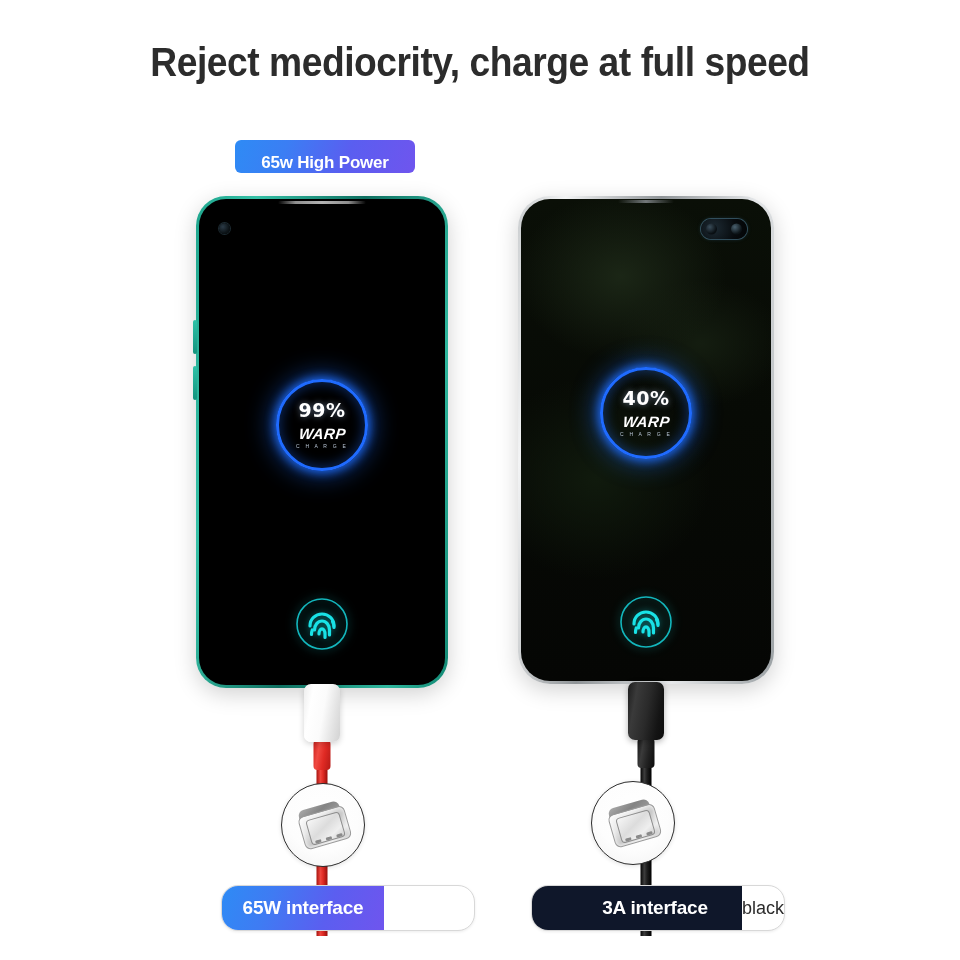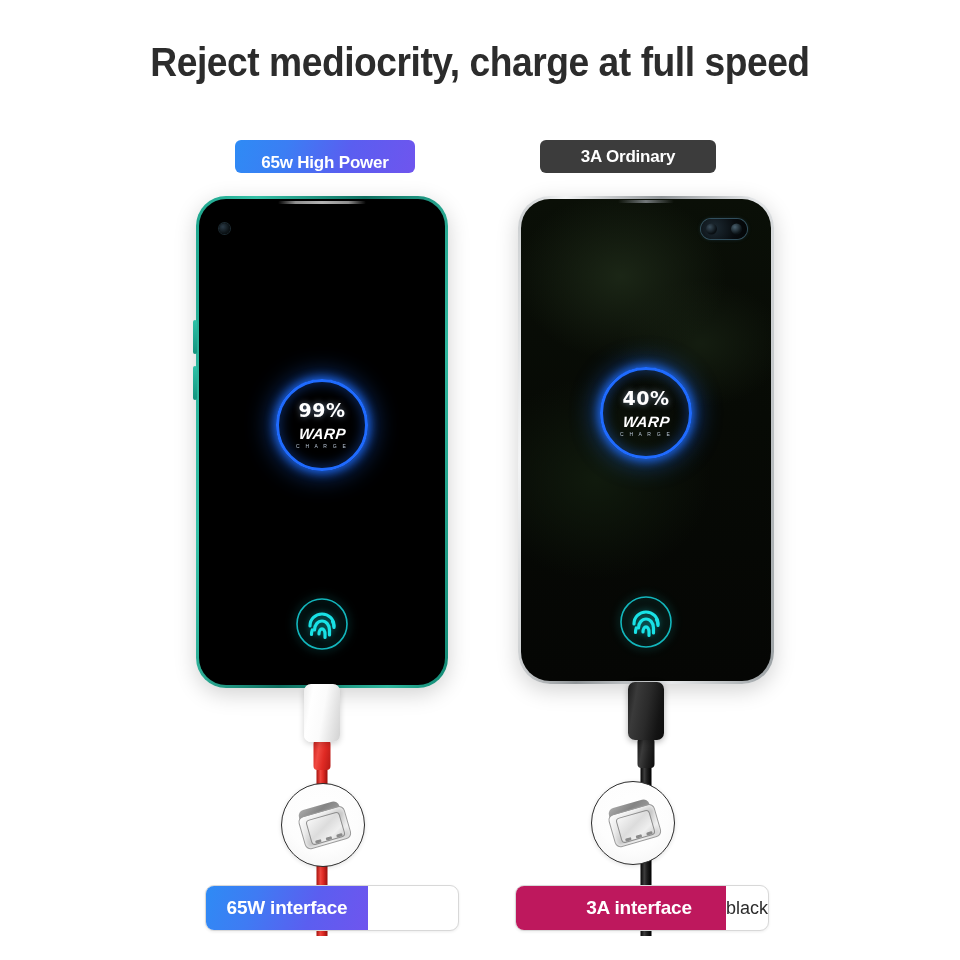--- a/index.html
+++ b/index.html
@@ -240,61 +240,59 @@
     opacity:.85;
   }
   .conn-pin{
     position:absolute;bottom:4px;height:3px;width:6px;border-radius:1px;
     background:#8a8a8a;
   }
 
   
   .pill{
     position:absolute;height:44px;
-    border-radius:9px;
+    border-radius:17px;
     border:1.5px solid #d8d8d8;
     background:#ffffff;
     display:flex;align-items:stretch;
     overflow:hidden;
     box-shadow:0 1px 3px rgba(0,0,0,.08);
+    margin-left:16px;
   }
   .pill-main{
     display:flex;align-items:center;justify-content:center;
     color:#fff;font-size:19px;font-weight:bold;letter-spacing:-0.2px;
     white-space:nowrap;
   }
   .pill-alt{
     display:flex;align-items:center;justify-content:center;
     color:#2c2c2c;font-size:18px;font-weight:400;
     white-space:nowrap;flex:1;
   }
   .pill-left{left:205px;top:885px;width:252px;}
   .pill-left .pill-main{
     width:162px;
     background:linear-gradient(110deg,#2e8bf5 0%,#3f7bf3 30%,#5b5ef0 65%,#6f55ee 100%);
   }
   .pill-right{left:515px;top:885px;width:252px;}
   .pill-right .pill-main{
     width:176px;
-    background:#be185d;
+    background:#0f172a;
     padding-left:36px;
   }
 </style>
 </head>
 <body>
 
 <div class="stage">
 
   <div class="title">Reject mediocrity, charge at full speed</div>
 
   <div class="badge badge-left">
     <span>65w High Power</span>
-  </div>
-  <div class="badge badge-right">
-    <span>3A Ordinary</span>
   </div>
 
   <div class="phone phone-left">
     <div class="side-btn b1"></div>
     <div class="side-btn b2"></div>
     <div class="screen">
       <div class="speaker-grille"></div>
       <div class="punch-hole"></div>
 
       <div class="ring-wrap" style="top:180px;">

